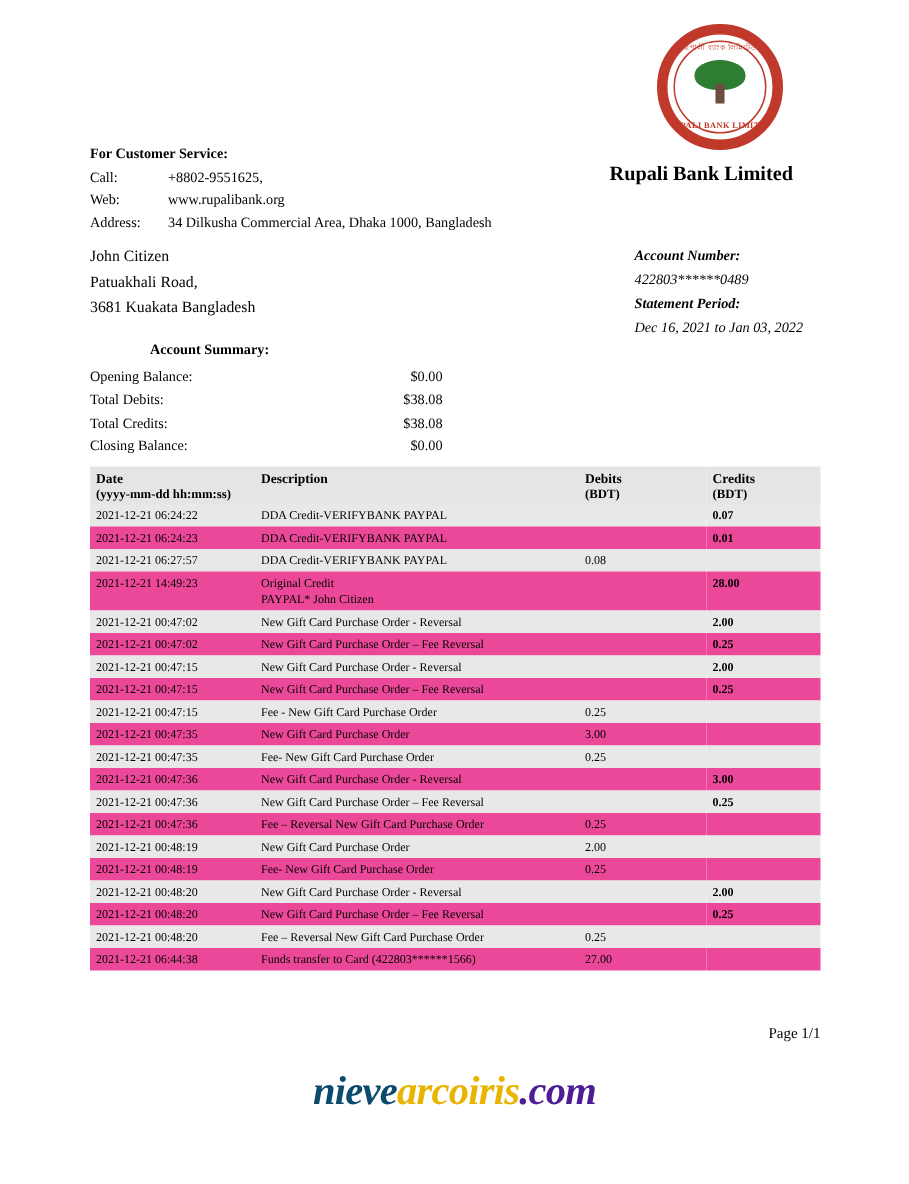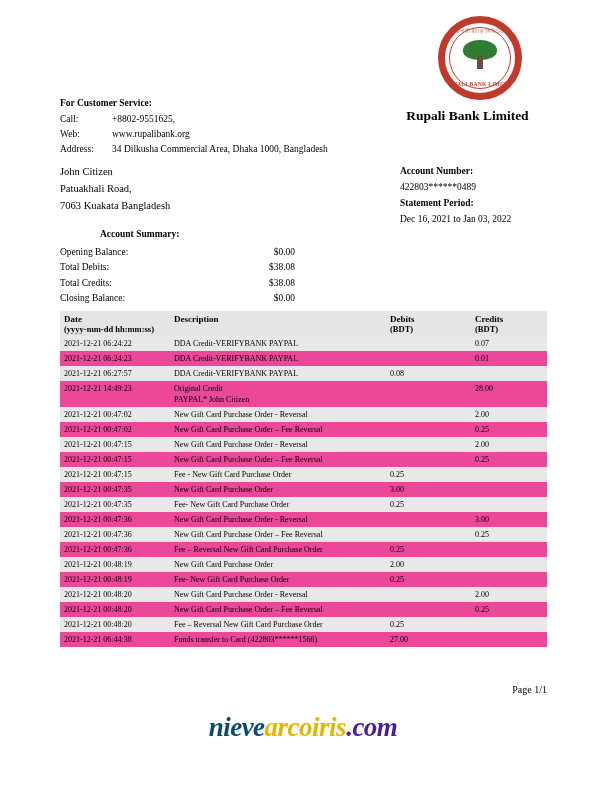--- a/index.html
+++ b/index.html
@@ -119,23 +119,24 @@
     top: 163px;
     left: 60px;
     font-size: 10.5px;
     line-height: 17px;
   }
 
   
   .acct-block {
     position: absolute;
     top: 163px;
-    left: 400px;
+    left: 423px;
     font-size: 9.5px;
     line-height: 16px;
+    font-style: italic;
   }
   .acct-block .lbl { font-weight: bold; }
 
   
   .summary-block {
     position: absolute;
     top: 227px;
     left: 60px;
     font-size: 9.5px;
     line-height: 15.5px;
@@ -164,21 +165,21 @@
     height: 16px;
   }
   .table thead th .sub {
     display: block;
     font-weight: bold;
     font-size: 8.5px;
   }
   .col-date   { width: 110px; }
   .col-desc   { width: 216px; }
   .col-debit  { width: 85px; }
-  .col-credit { width: 76px; }
+  .col-credit { width: 76px; font-weight: bold; }
 
   .table tbody td {
     padding: 2px 4px;
     font-size: 8px;
     vertical-align: top;
     line-height: 11px;
   }
   .table tbody tr.shade td { background: #e8e8e8; }
   .table tbody tr.plain td { background: #ec4899; }
 
@@ -237,21 +238,21 @@
     </div>
     <div class="cs-row">
       <div class="cs-label">Address:</div>
       <div class="cs-val">34 Dilkusha Commercial Area, Dhaka 1000, Bangladesh</div>
     </div>
   </div>
 
   <div class="addr-block">
     <div>John Citizen</div>
     <div>Patuakhali Road,</div>
-    <div>7063 Kuakata Bangladesh</div>
+    <div>3681 Kuakata Bangladesh</div>
   </div>
 
   <div class="acct-block">
     <div class="lbl">Account Number:</div>
     <div>422803******0489</div>
     <div class="lbl">Statement Period:</div>
     <div>Dec 16, 2021 to Jan 03, 2022</div>
   </div>
 
   <div class="summary-block">

